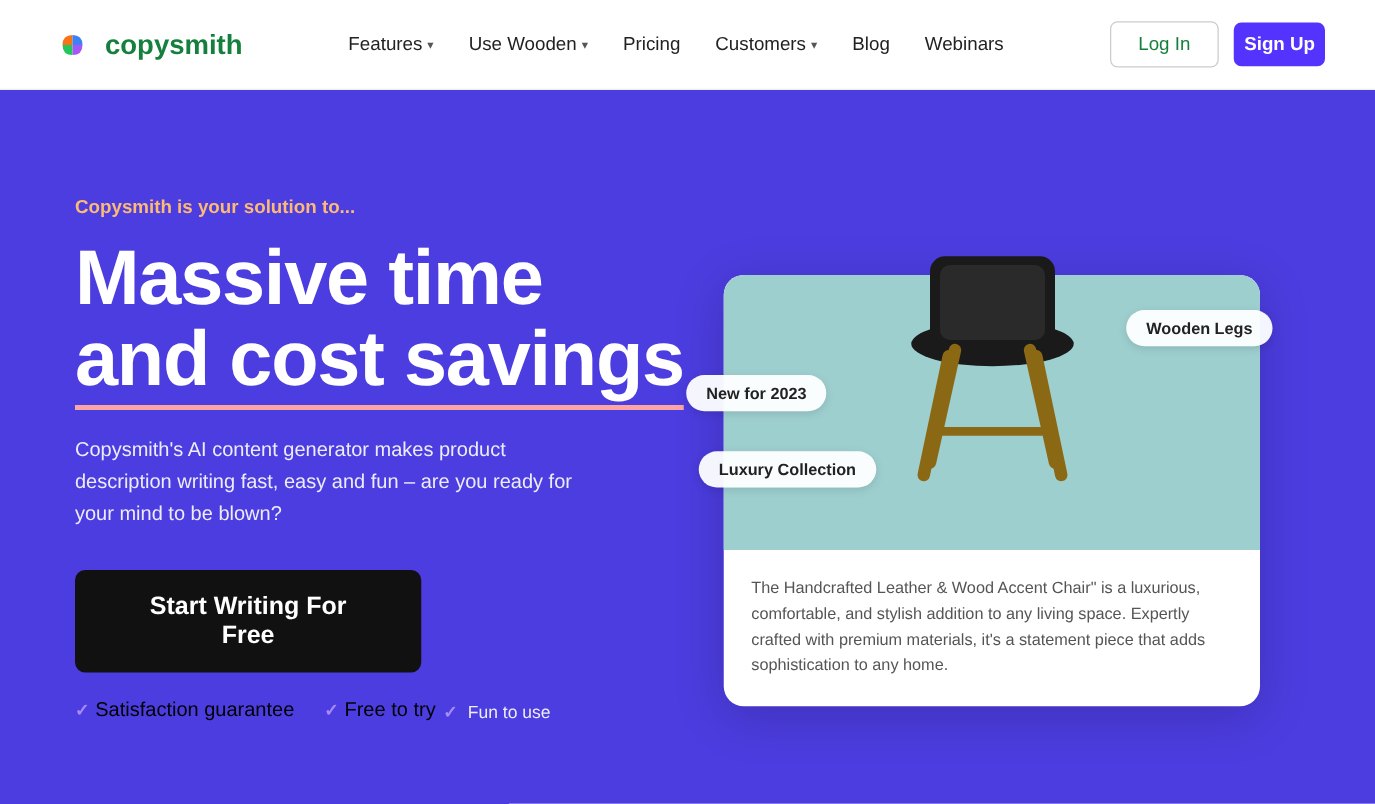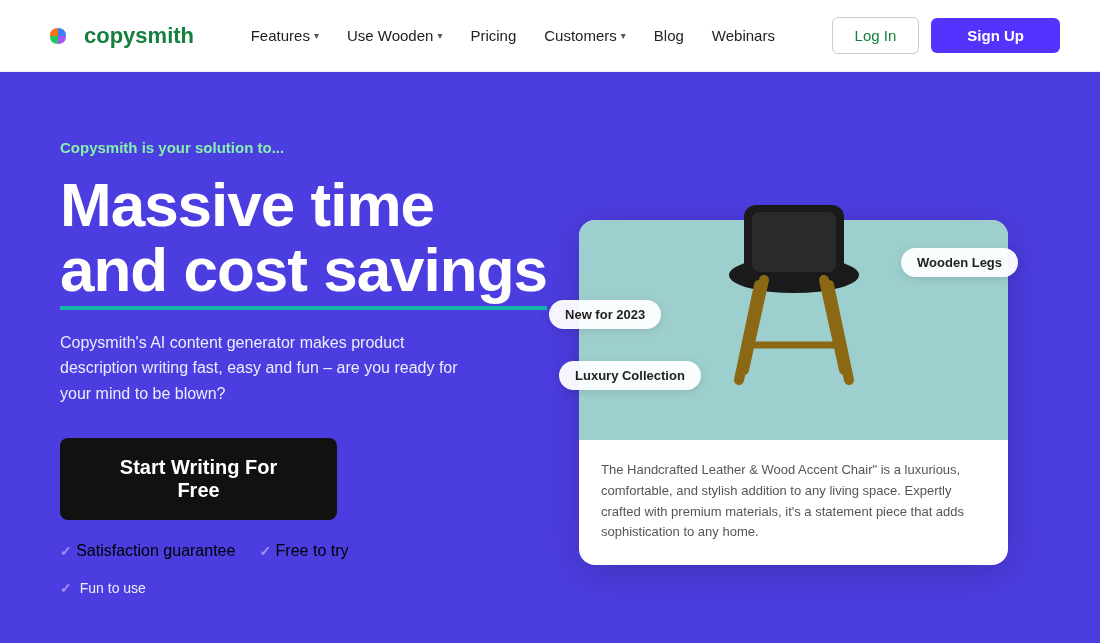--- a/index.html
+++ b/index.html
@@ -16,59 +16,59 @@
     .nav-logo-text { font-size: 22px; font-weight: 700; color: #15803d; }
     .nav-links { display: flex; align-items: center; gap: 28px; }
     .nav-link { font-size: 15px; color: #222; text-decoration: none; display: flex; align-items: center; gap: 4px; cursor: pointer; }
     .nav-link .chevron { font-size: 10px; color: #555; }
     .nav-actions { display: flex; align-items: center; gap: 12px; }
     .btn-login {
       padding: 9px 22px; border: 1.5px solid #ccc; border-radius: 6px;
       background: #fff; font-size: 15px; cursor: pointer; color: #15803d;
     }
     .btn-signup {
-      padding: 9px 36px; border-radius: 6px; background: #5533ff;
+      padding: 9px 8px; border-radius: 6px; background: #5533ff;
       color: #fff; font-size: 15px; border: none; cursor: pointer; font-weight: 600;
     }
 
     
     .hero {
       background: #4c3de0;
       height: 571px;
       display: flex; align-items: stretch;
       position: relative; overflow: hidden;
       padding: 0 60px;
     }
     .hero-left {
       display: flex; flex-direction: column; justify-content: center;
       max-width: 500px; padding-top: 20px;
     }
     .hero-tagline {
-      font-size: 15px; font-weight: 700; color: #86efac; margin-bottom: 16px;
+      font-size: 15px; font-weight: 700; color: #fdba74; margin-bottom: 16px;
     }
     .hero-headline {
       font-size: 62px; font-weight: 900; color: #fff; line-height: 1.05;
       margin-bottom: 28px; letter-spacing: -1px;
     }
     .hero-headline .underline {
-      border-bottom: 4px solid #14b8a6; padding-bottom: 2px;
+      border-bottom: 4px solid #fca5a5; padding-bottom: 2px;
     }
     .hero-desc {
       font-size: 16px; color: rgba(255,255,255,0.9); line-height: 1.6;
       margin-bottom: 32px; max-width: 420px;
     }
     .btn-cta {
       display: inline-block;
       background: #111; color: #fff;
       padding: 18px 36px; border-radius: 8px;
       font-size: 20px; font-weight: 700; cursor: pointer;
       border: none; text-align: center; width: 277px;
       margin-bottom: 22px;
     }
-    .hero-checks { display: flex; flex-direction: column; gap: 20px; }
+    .hero-checks { display: flex; flex-direction: row; gap: 6px; }
     .check-row { display: flex; align-items: center; gap: 8px; color: rgba(255,255,255,0.9); font-size: 14px; }
     .check-row-inline { display: flex; gap: 24px; }
     .check-icon { color: #a78bfa; font-size: 14px; font-weight: 700; }
 
     
     .hero-right {
       flex: 1; display: flex; align-items: center; justify-content: center;
       position: relative; padding-top: 40px;
     }
     .product-card {

